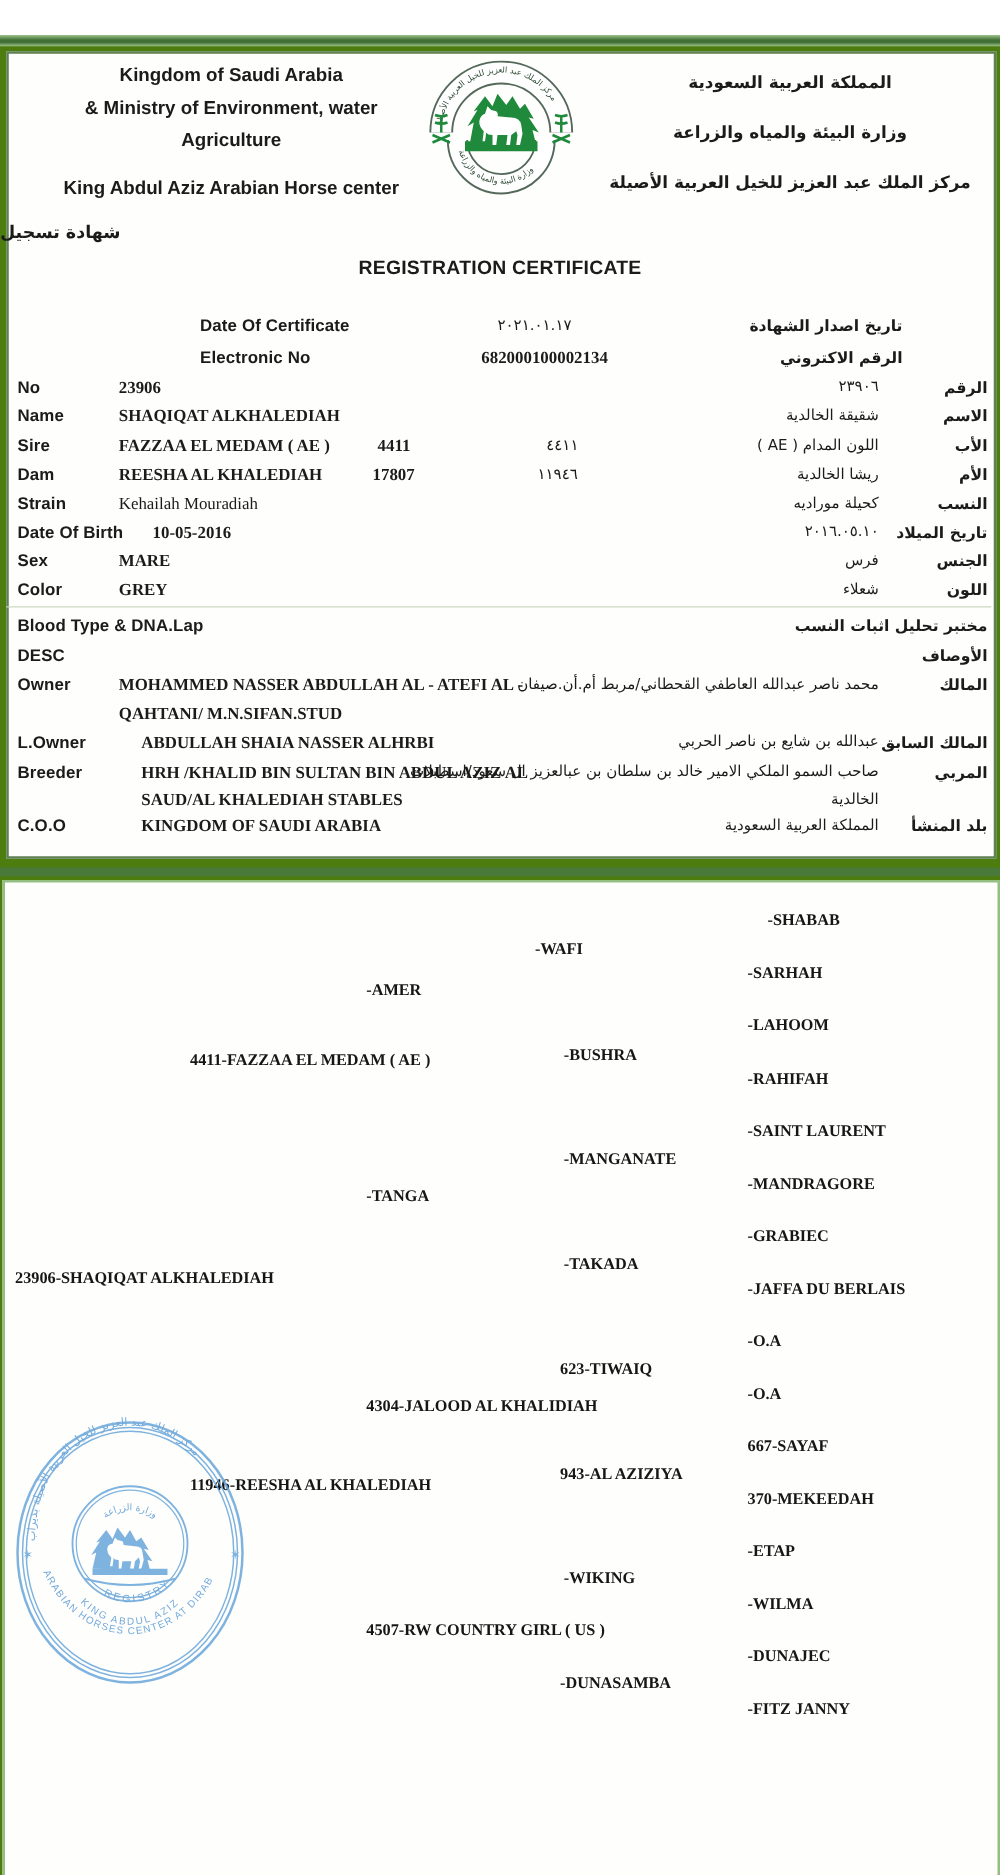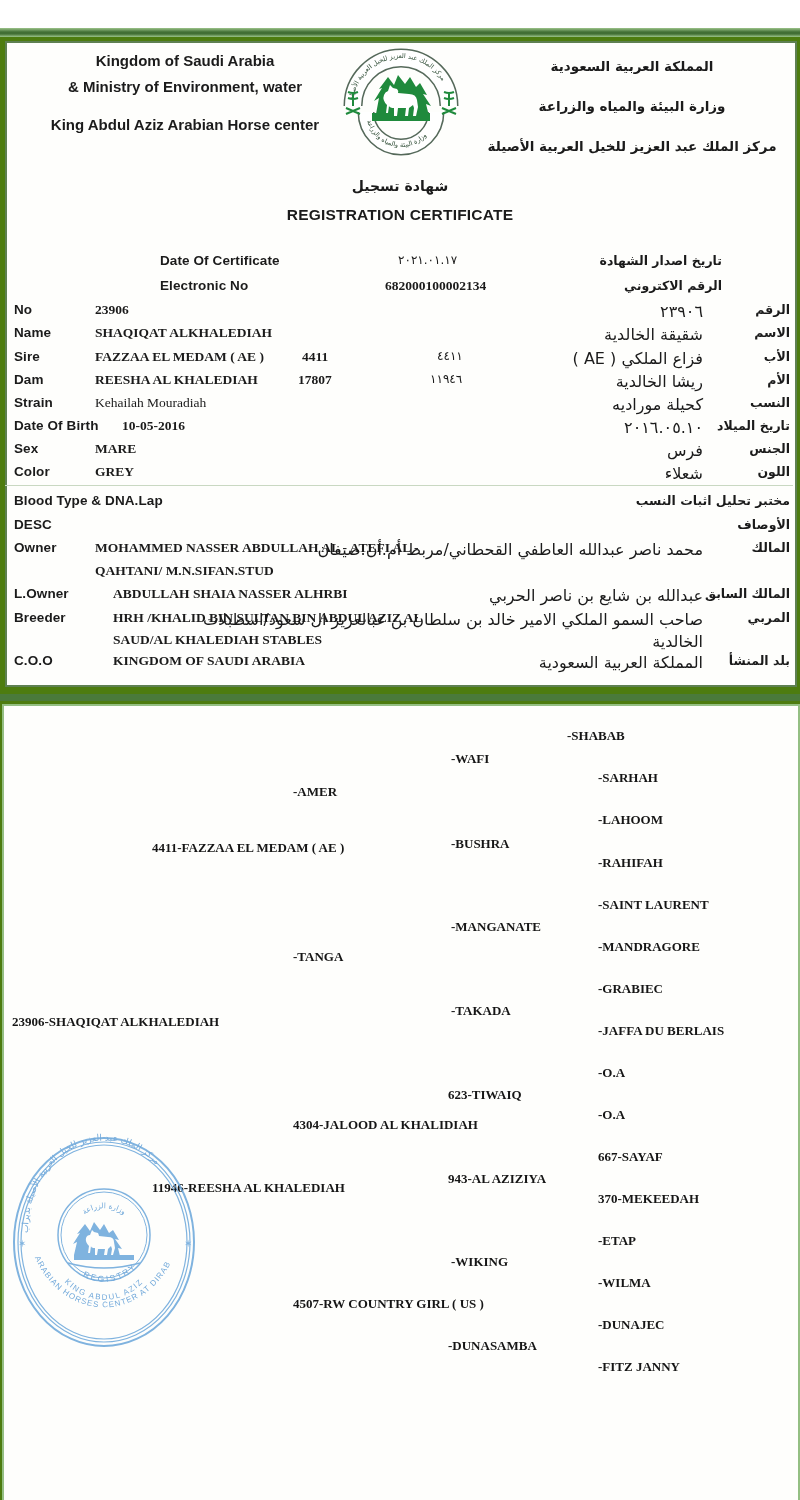--- a/index.html
+++ b/index.html
@@ -7,46 +7,47 @@
         font-family:"Liberation Sans",sans-serif;color:#1b1b1b;margin-top:28px;}
   .topbar{position:absolute;left:0;top:0;width:800px;height:9px;
           background:linear-gradient(to bottom,#9cc48a,#426f35 45%,#426f35 65%,#9cc48a);}
   .midbar{position:absolute;left:0;top:666px;width:800px;height:7px;background:#4a7a3a;}
   .certbox{position:absolute;left:5px;top:13px;width:788px;height:642px;border:2px solid #5e8052;background:#fefefc;}
   .pedbox{position:absolute;left:2px;top:676px;width:794px;height:816px;border:2px solid #94bf83;background:#fefefc;}
   .row{position:absolute;left:0;width:800px;height:20px;}
   .lbl{position:absolute;font-size:13.5px;font-weight:600;letter-spacing:.1px;white-space:nowrap;}
   .val{position:absolute;font-family:"Liberation Serif",serif;font-weight:700;font-size:13.5px;white-space:nowrap;}
   .num{position:absolute;font-family:"Liberation Serif",serif;font-weight:700;font-size:13.5px;white-space:nowrap;}
-  .arv{position:absolute;right:97px;direction:rtl;font-family:"DejaVu Sans",sans-serif;font-size:16px;white-space:nowrap;}
+  .arv{position:absolute;right:97px;direction:rtl;font-family:"DejaVu Sans",sans-serif;font-size:12px;white-space:nowrap;}
   .arn{position:absolute;font-family:"DejaVu Sans",sans-serif;font-size:12px;white-space:nowrap;}
   .arl{position:absolute;right:10px;direction:rtl;font-family:"DejaVu Sans",sans-serif;font-size:12.5px;font-weight:600;white-space:nowrap;}
   .hdr-en{position:absolute;left:30px;top:20px;width:310px;text-align:center;font-size:15px;font-weight:700;line-height:26px;}
   .hdr-ar{position:absolute;right:18px;top:18px;width:300px;text-align:center;direction:rtl;
           font-family:"DejaVu Sans",sans-serif;font-size:13.5px;font-weight:700;line-height:40px;}
-  .cert-title-ar{position:absolute;left:0;top:150px;width:800px;text-align:center;direction:rtl;
+  .cert-title-ar{position:absolute;left:0;top:150px;width:800px;text-align:left;direction:rtl;
           font-family:"DejaVu Sans",sans-serif;font-size:14px;font-weight:700;}
   .cert-title-en{position:absolute;left:0;top:178px;width:800px;text-align:center;font-size:15.5px;font-weight:700;letter-spacing:.2px;}
   .divline{position:absolute;left:5px;top:457px;width:788px;height:1px;background:#c9d8c2;}
   .ped{position:absolute;font-family:"Liberation Serif",serif;font-weight:700;font-size:13px;white-space:nowrap;color:#161616;}
   .logo{position:absolute;left:342px;top:12px;}
   .stamp{position:absolute;left:8px;top:1103px;opacity:.85;}
 </style>
 </head>
 <body>
 
 <div class="page">
 
   <div class="topbar"></div>
 
   <div class="certbox"></div>
 
   <div class="hdr-en">
     <div>Kingdom of Saudi Arabia</div>
     <div>&amp; Ministry of Environment, water</div>
+    <div>Agriculture</div>
     <div style="height:12px"></div>
     <div>King Abdul Aziz Arabian Horse center</div>
   </div>
 
   <div class="hdr-ar">
     <div>المملكة العربية السعودية</div>
     <div>وزارة البيئة والمياه والزراعة</div>
     <div>مركز الملك عبد العزيز للخيل العربية الأصيلة</div>
   </div>
 
@@ -97,21 +98,21 @@
     <span class="lbl" style="left:14px">Name</span>
     <span class="val" style="left:95px">SHAQIQAT ALKHALEDIAH</span>
     <span class="arv">شقيقة الخالدية</span>
     <span class="arl">الاسم</span>
   </div>
   <div class="row" style="top:321px">
     <span class="lbl" style="left:14px">Sire</span>
     <span class="val" style="left:95px">FAZZAA EL MEDAM ( AE )</span>
     <span class="num" style="left:302px">4411</span>
     <span class="arn" style="left:437px">٤٤١١</span>
-    <span class="arv">فزاع الملكي ( AE )</span>
+    <span class="arv">اللون المدام ( AE )</span>
     <span class="arl">الأب</span>
   </div>
   <div class="row" style="top:344px">
     <span class="lbl" style="left:14px">Dam</span>
     <span class="val" style="left:95px">REESHA AL KHALEDIAH</span>
     <span class="num" style="left:298px">17807</span>
     <span class="arn" style="left:430px">١١٩٤٦</span>
     <span class="arv">ريشا الخالدية</span>
     <span class="arl">الأم</span>
   </div>
@@ -189,30 +190,30 @@
   <div class="ped" style="left:12px;top:986px">23906-SHAQIQAT ALKHALEDIAH</div>
 
   <div class="ped" style="left:152px;top:812px">4411-FAZZAA EL MEDAM ( AE )</div>
   <div class="ped" style="left:152px;top:1152px">11946-REESHA AL KHALEDIAH</div>
 
   <div class="ped" style="left:293px;top:756px">-AMER</div>
   <div class="ped" style="left:293px;top:921px">-TANGA</div>
   <div class="ped" style="left:293px;top:1089px">4304-JALOOD AL KHALIDIAH</div>
   <div class="ped" style="left:293px;top:1268px">4507-RW COUNTRY GIRL ( US )</div>
 
-  <div class="ped" style="left:451px;top:723px">-WAFI</div>
+  <div class="ped" style="left:428px;top:723px">-WAFI</div>
   <div class="ped" style="left:451px;top:808px">-BUSHRA</div>
   <div class="ped" style="left:451px;top:891px">-MANGANATE</div>
   <div class="ped" style="left:451px;top:975px">-TAKADA</div>
   <div class="ped" style="left:448px;top:1059px">623-TIWAIQ</div>
   <div class="ped" style="left:448px;top:1143px">943-AL AZIZIYA</div>
   <div class="ped" style="left:451px;top:1226px">-WIKING</div>
   <div class="ped" style="left:448px;top:1310px">-DUNASAMBA</div>
 
-  <div class="ped" style="left:567px;top:700px">-SHABAB</div>
+  <div class="ped" style="left:614px;top:700px">-SHABAB</div>
   <div class="ped" style="left:598px;top:742px">-SARHAH</div>
   <div class="ped" style="left:598px;top:784px">-LAHOOM</div>
   <div class="ped" style="left:598px;top:827px">-RAHIFAH</div>
   <div class="ped" style="left:598px;top:869px">-SAINT LAURENT</div>
   <div class="ped" style="left:598px;top:911px">-MANDRAGORE</div>
   <div class="ped" style="left:598px;top:953px">-GRABIEC</div>
   <div class="ped" style="left:598px;top:995px">-JAFFA DU BERLAIS</div>
   <div class="ped" style="left:598px;top:1037px">-O.A</div>
   <div class="ped" style="left:598px;top:1079px">-O.A</div>
   <div class="ped" style="left:598px;top:1121px">667-SAYAF</div>

